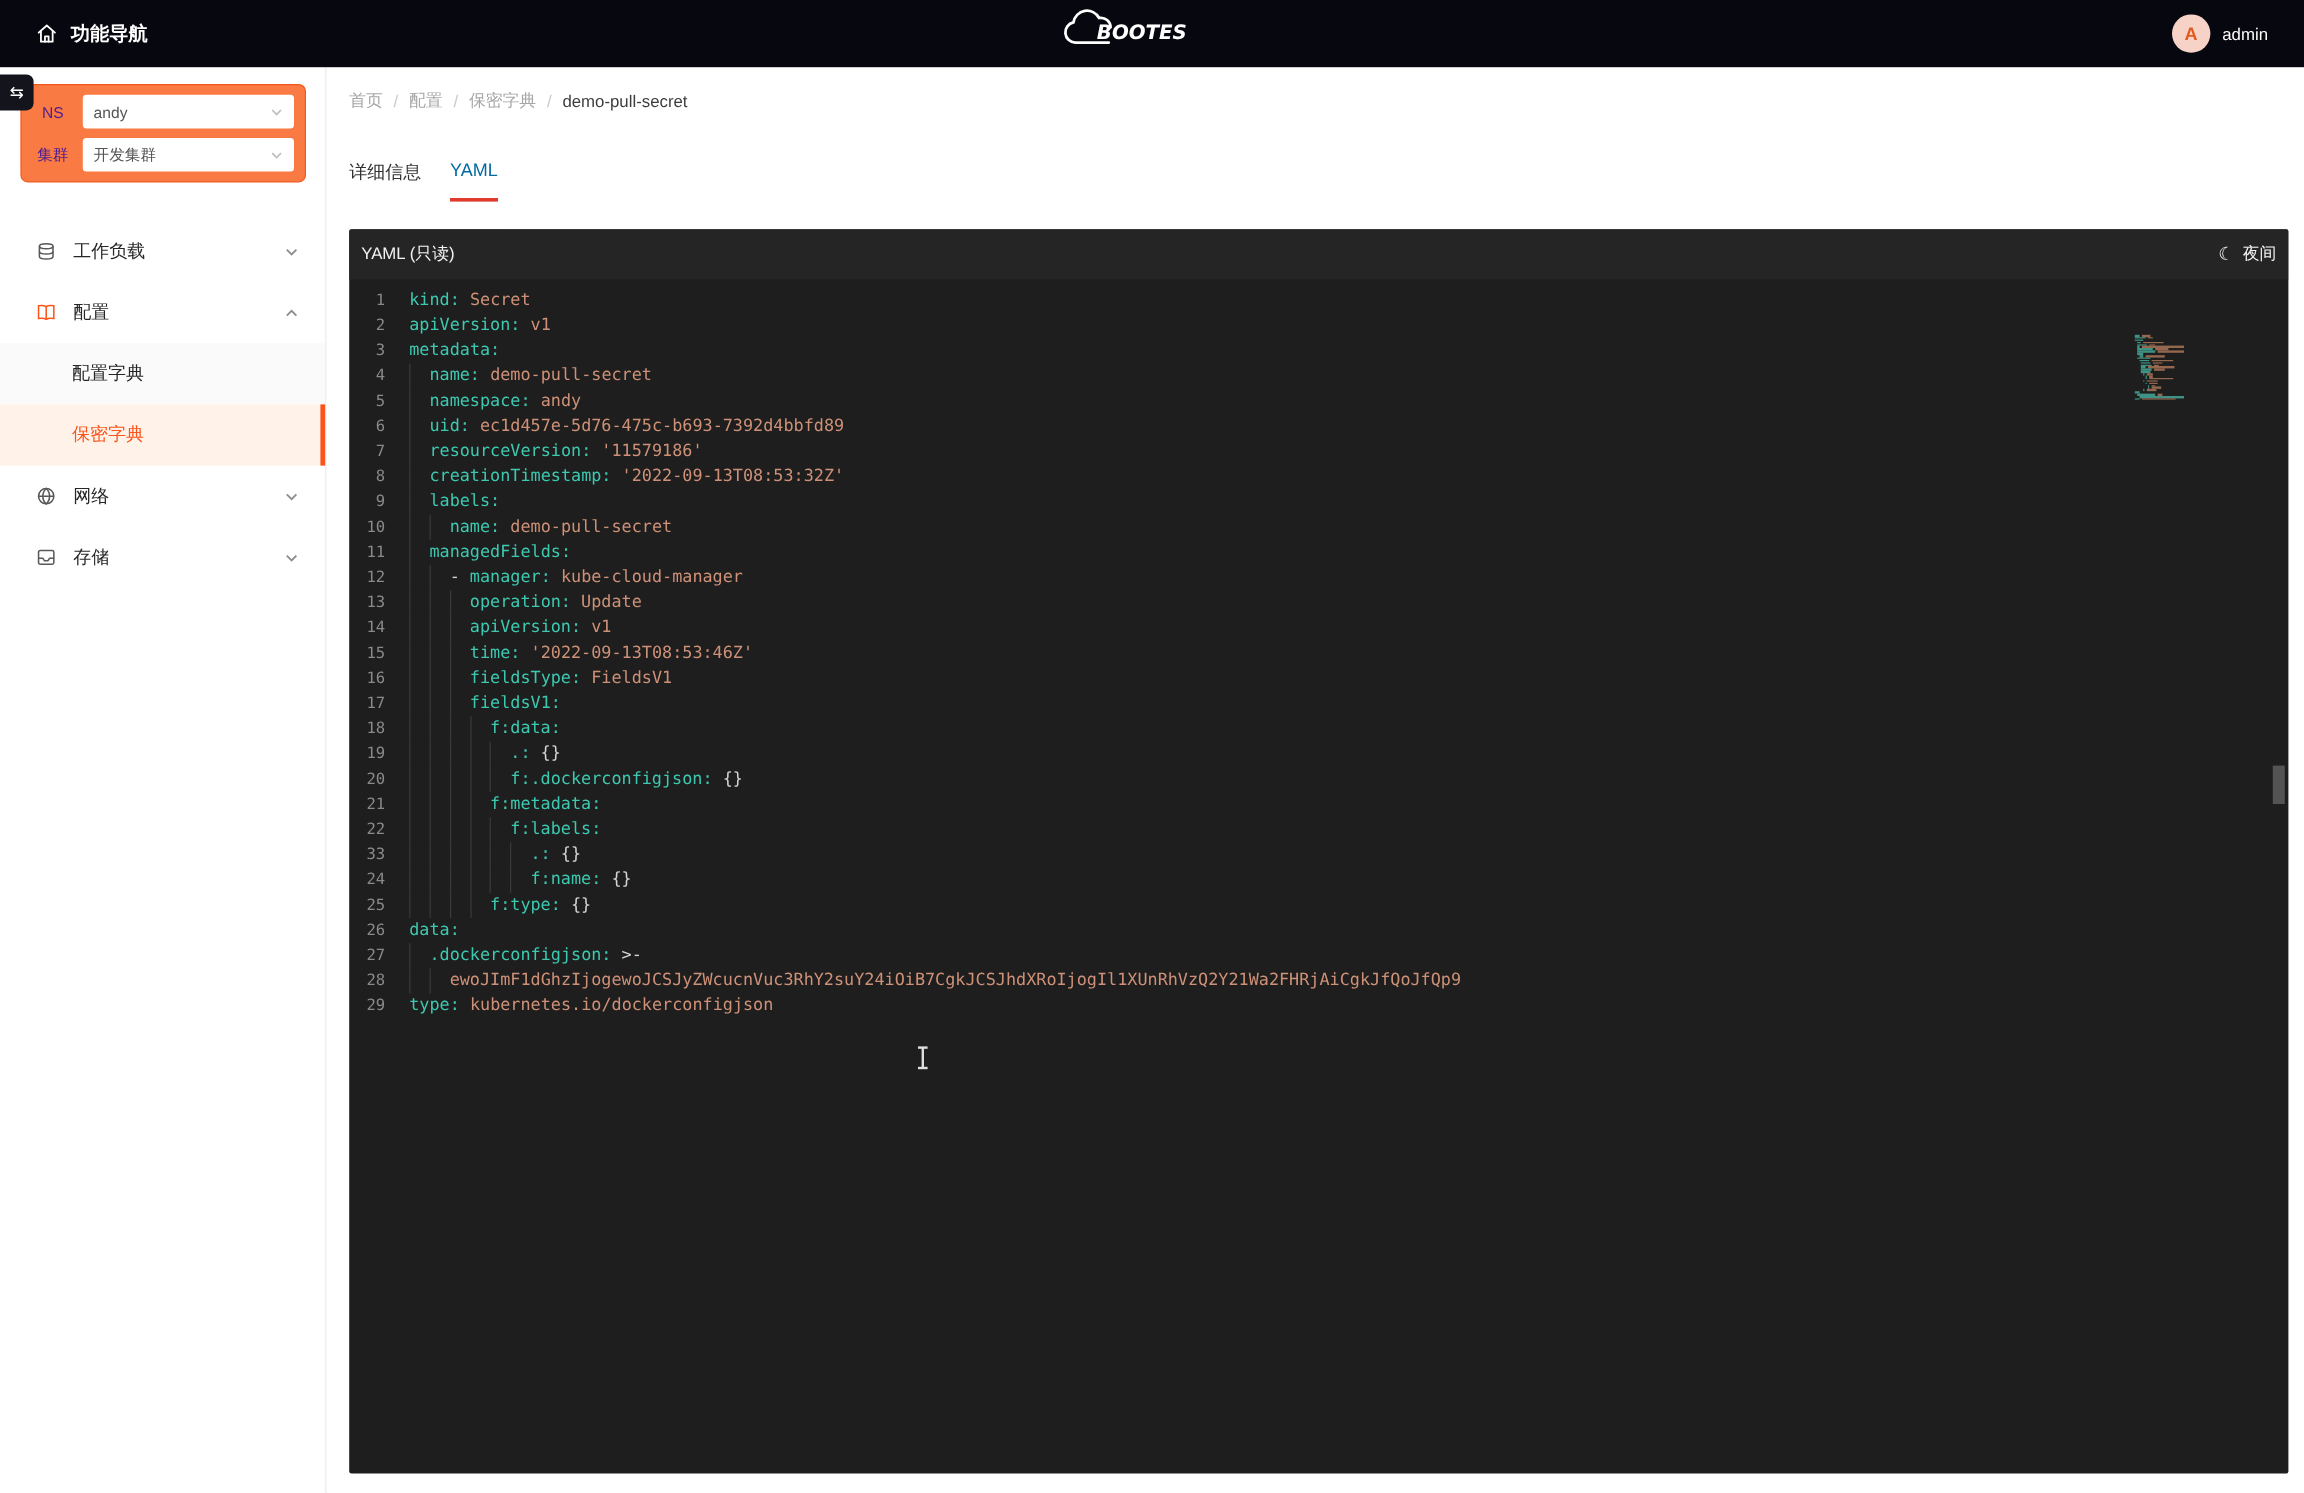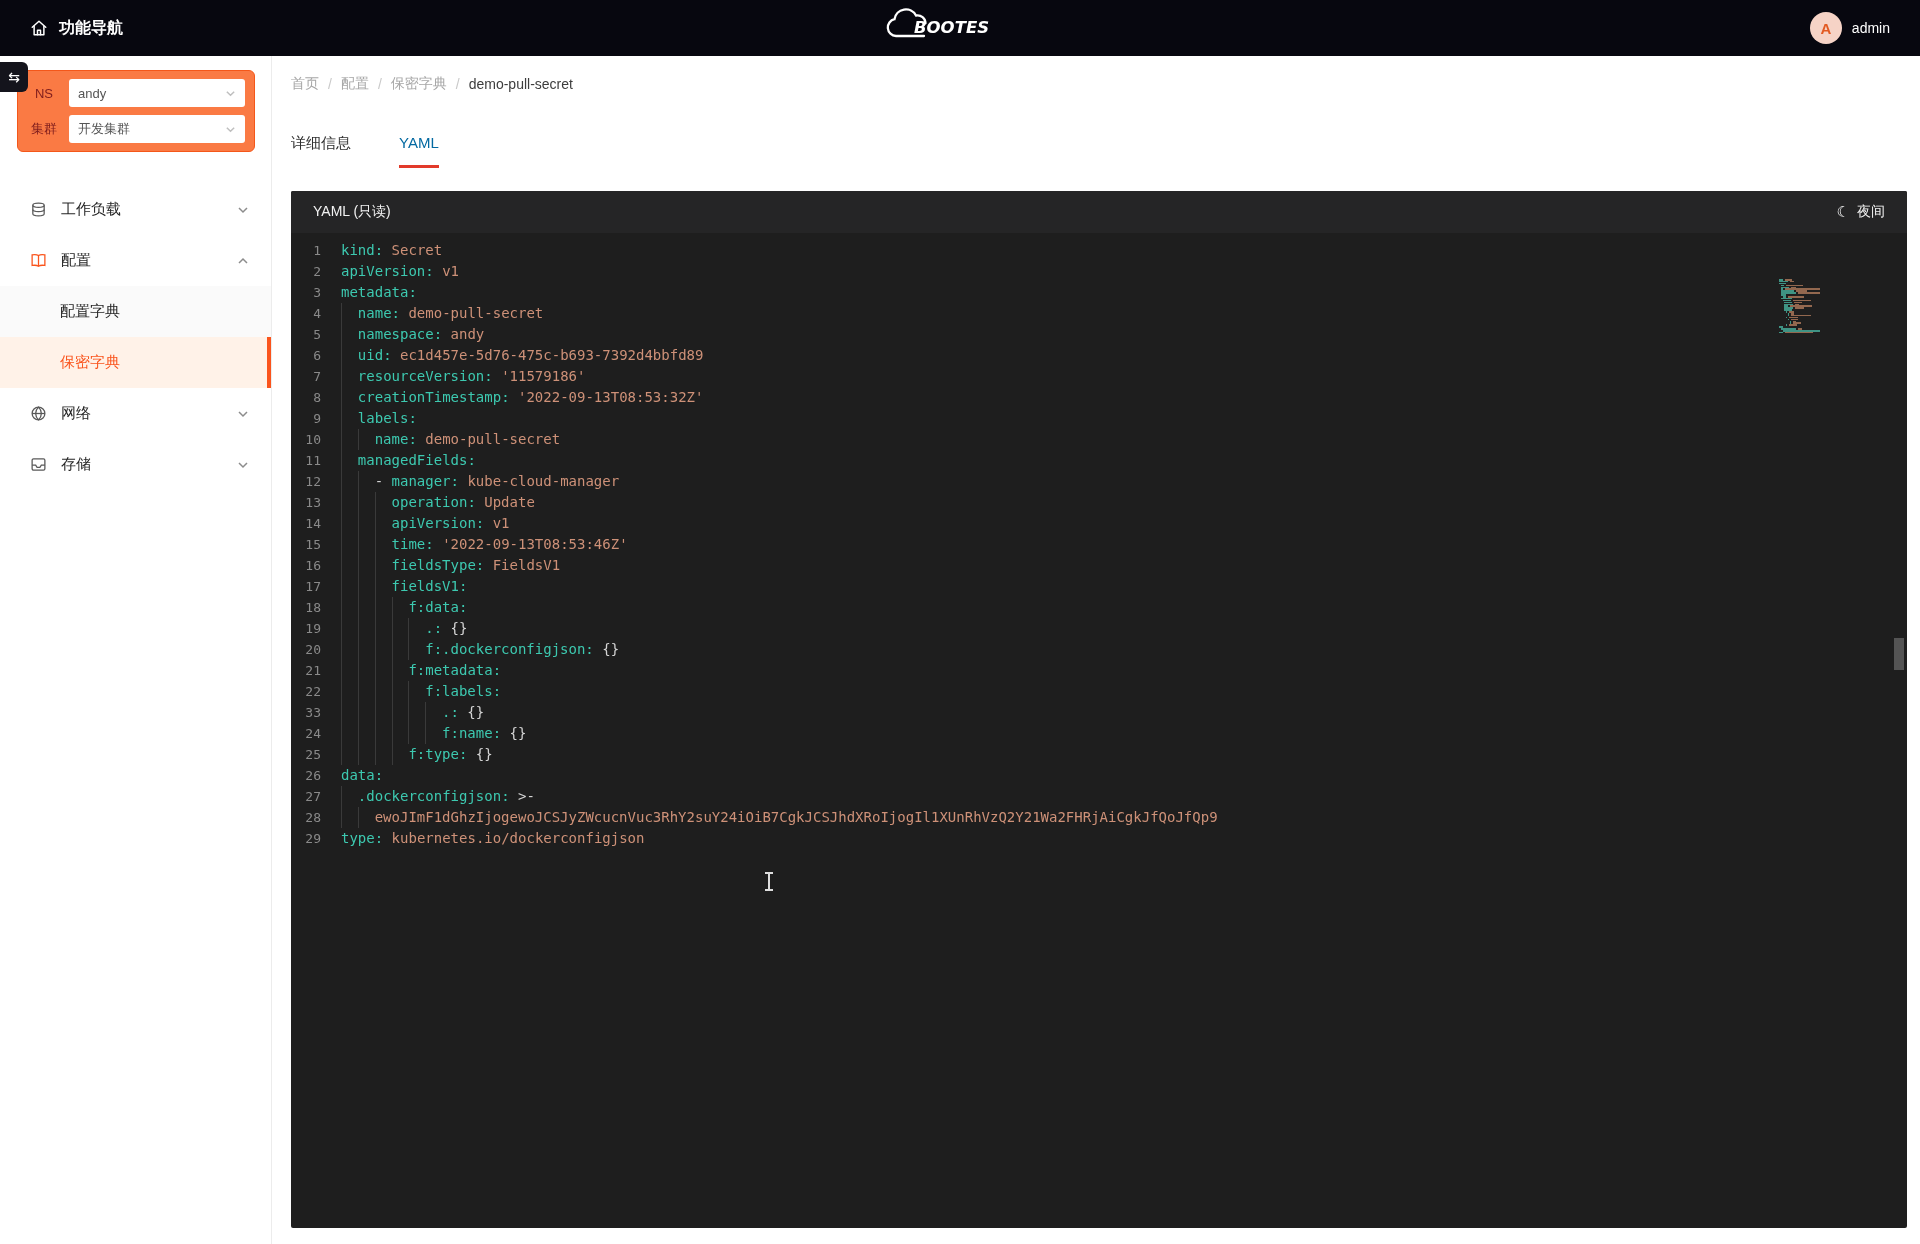--- a/index.html
+++ b/index.html
@@ -17,21 +17,21 @@
 
   
   .sidebar { position:absolute; top:56px; left:0; width:272px; bottom:0; background:#fff;
     border-right:1px solid #ececec; z-index:20; }
   .collapse-btn { position:absolute; left:0; top:6px; width:28px; height:30px; background:#14141c;
     border-radius:0 6px 6px 0; color:#fff; display:flex; align-items:center; justify-content:center;
     font-size:14px; cursor:pointer; z-index:25; }
   .ns-panel { position:absolute; left:17px; top:14px; width:238px; background:#fa7a44;
     border:1px solid #f4571a; border-radius:6px; padding:8px 9px; display:flex; flex-direction:column; gap:8px; }
   .ns-row { display:flex; align-items:center; gap:8px; height:28px; }
-  .ns-row .lbl { color:#7f1d1d; font-size:13px; width:34px; text-align:center; flex:none; }
+  .ns-row .lbl { color:#4c1d95; font-size:13px; width:34px; text-align:center; flex:none; }
   .select { flex:1; background:#fff; border-radius:3px; height:28px; display:flex; align-items:center;
     justify-content:space-between; padding:0 9px; font-size:13px; color:#555; cursor:pointer; }
   .select svg { flex:none; }
 
   .menu { position:absolute; top:128px; left:0; right:0; }
   .menu-item { height:51px; display:flex; align-items:center; padding:0 22px 0 30px;
     font-size:15px; color:#262626; cursor:pointer; }
   .menu-item .mi-icon { width:18px; height:18px; margin-right:13px; color:#595959; display:flex; align-items:center; }
   .menu-item.accent .mi-icon { color:#fa541c; }
   .menu-item .chev { margin-left:auto; color:#8c8c8c; display:flex; }
@@ -40,28 +40,28 @@
     font-size:15px; color:#262626; background:#fafafa; cursor:pointer; }
   .submenu-item.active { background:#fff2e8; color:#fa541c; border-right:4px solid #fa541c; }
 
   
   .main { position:absolute; left:273px; top:56px; right:0; bottom:0; background:#fff; }
   .breadcrumb { position:absolute; left:18px; top:19px; font-size:14px; color:#a6a6a6;
     display:flex; align-items:center; gap:9px; }
   .breadcrumb .crumb { cursor:pointer; }
   .breadcrumb .crumb.last { color:#3d3d3d; cursor:default; }
   .breadcrumb .sep { color:#c9c9c9; }
-  .tabs { position:absolute; left:18px; top:78px; display:flex; gap:48px;justify-content:space-between; }
+  .tabs { position:absolute; left:18px; top:78px; display:flex; gap:24px;justify-content:space-between; }
   .tab { font-size:15px; color:#303030; padding-bottom:12px; cursor:pointer; border-bottom:3px solid transparent; }
   .tab.active { color:#0369a1; border-bottom-color:#e23a2a; }
 
   
   .editor { position:absolute; left:18px; top:135px; width:1616px; height:1037px; background:#1e1e1e; border-radius:2px; overflow:hidden; }
   .editor-header { height:42px; background:#252526; display:flex; align-items:center;
-    justify-content:space-between; padding:0 22px; color:#f2f2f2;gap:45px; }
+    justify-content:space-between; padding:0 10px; color:#f2f2f2;gap:45px; }
   .editor-title { font-size:14px; }
   .theme-toggle { display:flex; align-items:center; gap:7px; font-size:14px; cursor:pointer; color:#f2f2f2; }
   .moon { font-size:15px; }
 
   .code-area { position:relative; height:995px; padding-top:7px;
     font-family:"DejaVu Sans Mono", monospace; font-size:14px; line-height:21px; }
   .line { display:flex; height:21px; }
   .line.current { width:1481px; box-shadow: inset 0 1px 0 #303030, inset 0 -1px 0 #303030; }
   .ln { width:50px; flex:none; text-align:right; padding-right:20px; color:#8a8a8a; font-size:13px; cursor:pointer; }
   .code { white-space:pre; color:#d4d4d4; }

